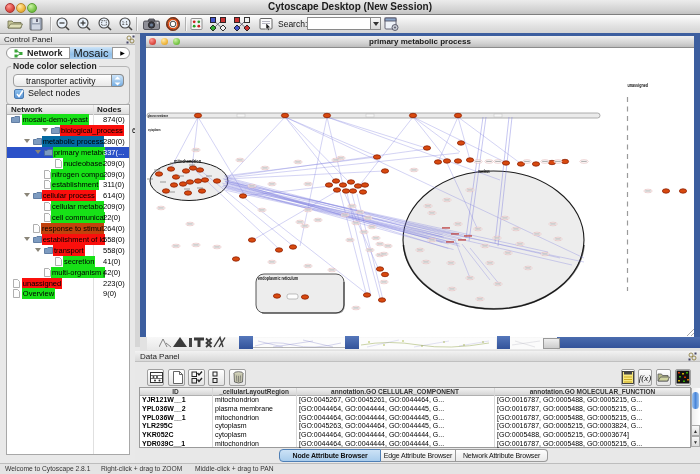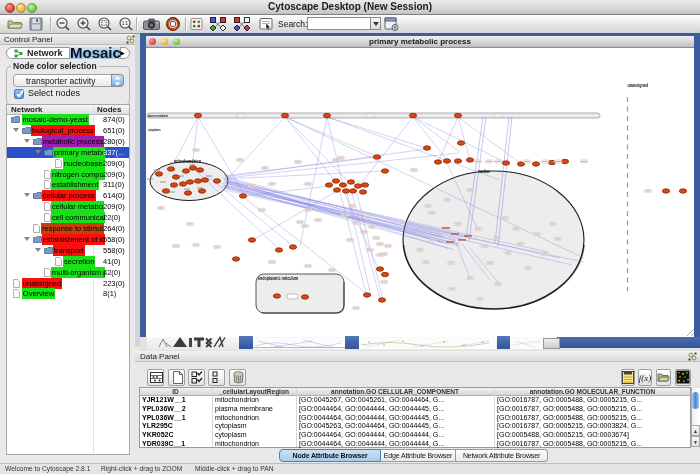--- a/index.html
+++ b/index.html
@@ -9,21 +9,21 @@
   #titlebar{left:0;top:0;width:700px;height:14px;background:linear-gradient(#ececec,#d2d2d2 70%,#c2c2c2);border-bottom:1px solid #7e7e7e;}
   #titletext{left:0;top:0;width:700px;height:14px;text-align:center;font-size:10px;line-height:14px;color:#1c1c1c;font-weight:bold;}
   .light{width:8px;height:8px;border-radius:50%;top:3px;}
   #toolbar{left:0;top:15px;width:700px;height:18px;background:linear-gradient(#fdfdfd,#e2e2e2 60%,#d4d4d4);border-bottom:1px solid #9a9a9a;}
   .tsep{top:17px;width:1px;height:14px;background:#b0b0b0;box-shadow:1px 0 0 #f5f5f5;}
   
   #cp{left:0;top:34px;width:135px;height:429px;background:#e9e9e9;}
   #cphead{left:0;top:34px;width:135px;height:11px;background:linear-gradient(#f2f2f2,#d8d8d8);border-bottom:1px solid #bcbcbc;font-size:8px;color:#222;line-height:11px;padding-left:4px;box-sizing:border-box;}
   
   #tabs{left:6px;top:47px;width:124px;height:12px;background:#fff;border:1px solid #9a9a9a;border-radius:7px;box-sizing:border-box;overflow:hidden;}
-  #tabmosaic{left:69px;top:47px;width:52px;height:12px;background:linear-gradient(#cde4f8,#90bfe8 60%,#a8cdef);border-left:1px solid #9a9a9a;border-right:1px solid #9a9a9a;box-sizing:border-box;font-size:15px;font-weight:bold;color:#111;text-align:center;line-height:12px;}
+  #tabmosaic{left:69px;top:47px;width:44px;height:12px;background:linear-gradient(#cde4f8,#90bfe8 60%,#a8cdef);border-left:1px solid #9a9a9a;border-right:1px solid #9a9a9a;box-sizing:border-box;font-size:11px;font-weight:normal;color:#111;text-align:center;line-height:12px;}
   #tabnet{left:27px;top:47px;font-size:9px;font-weight:bold;color:#222;line-height:12px;}
   #tabarr{left:116px;top:47px;width:13px;height:12px;font-size:6px;color:#000;text-align:center;line-height:12px;}
   
   #grpbox{left:6px;top:66px;width:122px;height:37px;border:1px solid #b5b5b5;border-radius:4px;}
   #grplabel{left:11px;top:61px;background:#e9e9e9;padding:0 2px;font-size:8.5px;font-weight:bold;color:#222;}
   #combo{left:13px;top:74px;width:111px;height:13px;background:linear-gradient(#ffffff,#e8e8e8);border:1px solid #9f9f9f;border-radius:4px;box-sizing:border-box;font-size:8.5px;color:#111;line-height:12px;padding-left:12px;}
   #combobtn{left:111px;top:74px;width:13px;height:13px;background:linear-gradient(#cfe6fb,#76aee3);border:1px solid #8a8a8a;border-radius:0 4px 4px 0;box-sizing:border-box;}
   #check{left:14px;top:89px;width:10px;height:10px;background:linear-gradient(#8ec0ec,#5b96d6);border:1px solid #4a7ab0;border-radius:2px;box-sizing:border-box;}
   #checklbl{left:28px;top:88px;font-size:9px;color:#111;}
   
@@ -200,34 +200,34 @@
 <div class="abs thc" style="left:97px;">Nodes</div>
 <div class="abs" id="treecolsep"></div>
 <div id="treerows">
 <div class="abs trow" style="top:114.0px;">
 <svg style="position:absolute;left:4.0px;top:2px;" width="9" height="7">
         <path d="M0.5 1.5 L3 1.5 L4 0.5 L8.5 0.5 L8.5 6.5 L0.5 6.5 Z" fill="#7d9bc0" stroke="#4a6a94" stroke-width="0.8"></path>
       </svg>
 <span class="tlabel" style="left:14.5px;background:#17e117;max-width:82px;padding:0 1px;">mosaic-demo-yeast</span>
 <span class="tval" style="">874(0)</span>
 </div>
-<div class="abs trow" style="top:124.9px;">
+<div class="abs trow" style="top:124.9px;margin-left:29px;">
 <span class="arrow" style="left:6.3px;"></span>
 <svg style="position:absolute;left:14.8px;top:2px;" width="9" height="7">
         <path d="M0.5 1.5 L3 1.5 L4 0.5 L8.5 0.5 L8.5 6.5 L0.5 6.5 Z" fill="#7d9bc0" stroke="#4a6a94" stroke-width="0.8"></path>
       </svg>
 <span class="tlabel" style="left:24.0px;background:#fb0f0c;max-width:72px;padding:0 1px;">biological_process</span>
 <span class="tval" style="">651(0)</span>
 </div>
 <div class="abs trow" style="top:135.8px;">
 <span class="arrow" style="left:17.3px;"></span>
 <svg style="position:absolute;left:25.8px;top:2px;" width="9" height="7">
         <path d="M0.5 1.5 L3 1.5 L4 0.5 L8.5 0.5 L8.5 6.5 L0.5 6.5 Z" fill="#7d9bc0" stroke="#4a6a94" stroke-width="0.8"></path>
       </svg>
-<span class="tlabel" style="left:34.7px;background:#a21caf;max-width:61px;padding:0 1px;">metabolic process</span>
+<span class="tlabel" style="left:34.7px;background:#0369a1;max-width:61px;padding:0 1px;">metabolic process</span>
 <span class="tval" style="">280(0)</span>
 </div>
 <div class="abs trow" style="top:146.7px;background:#2b51c8;">
 <span class="arrow" style="left:28.0px;"></span>
 <svg style="position:absolute;left:36.7px;top:2px;" width="9" height="7">
         <path d="M0.5 1.5 L3 1.5 L4 0.5 L8.5 0.5 L8.5 6.5 L0.5 6.5 Z" fill="#7d9bc0" stroke="#4a6a94" stroke-width="0.8"></path>
       </svg>
 <span class="tlabel" style="left:45.9px;background:#17e117;max-width:50px;padding:0 1px;">primary metabo</span>
 <span class="tval" style="color:#fff;">337(...</span>
 </div>
@@ -316,21 +316,21 @@
         <path d="M0.5 0.5 L4.5 0.5 L6.5 2.5 L6.5 8.5 L0.5 8.5 Z" fill="#fdfdfd" stroke="#9a9a9a" stroke-width="0.8"></path>
       </svg>
 <span class="tlabel" style="left:14.8px;background:#fb0f0c;max-width:81px;padding:0 1px;">unassigned</span>
 <span class="tval" style="">223(0)</span>
 </div>
 <div class="abs trow" style="top:288.4px;">
 <svg style="position:absolute;left:6.3px;top:1px;" width="7" height="9">
         <path d="M0.5 0.5 L4.5 0.5 L6.5 2.5 L6.5 8.5 L0.5 8.5 Z" fill="#fdfdfd" stroke="#9a9a9a" stroke-width="0.8"></path>
       </svg>
 <span class="tlabel" style="left:14.8px;background:#17e117;max-width:81px;padding:0 1px;">Overview</span>
-<span class="tval" style="">8(1)</span>
+<span class="tval" style="">9(0)</span>
 </div>
 </div>
 
 <div class="abs" id="mdi"></div>
 <div class="abs" id="frame"></div>
 <div class="abs" id="ftitle"></div>
 <div class="abs" id="ftext">primary metabolic process</div>
 <div class="abs flight" style="left:149px;background:radial-gradient(circle at 35% 30%,#ff9a94,#dd4b42 60%,#b33a32);top:38px;"></div>
 <div class="abs flight" style="left:161px;background:radial-gradient(circle at 35% 30%,#ffe9a8,#f0b73e 60%,#cf9426);top:38px;"></div>
 <div class="abs flight" style="left:173px;background:radial-gradient(circle at 35% 30%,#ccf3a6,#7bc74a 60%,#56a32c);top:38px;"></div>

